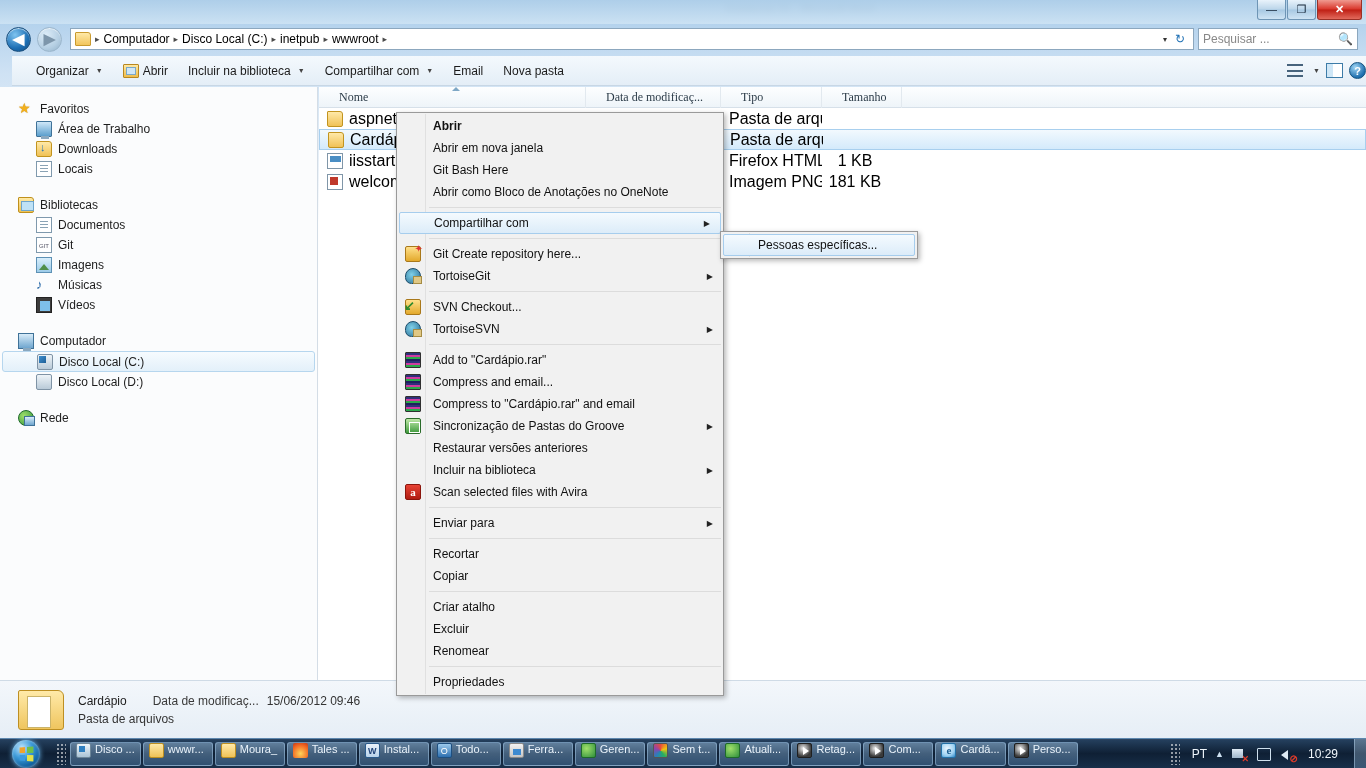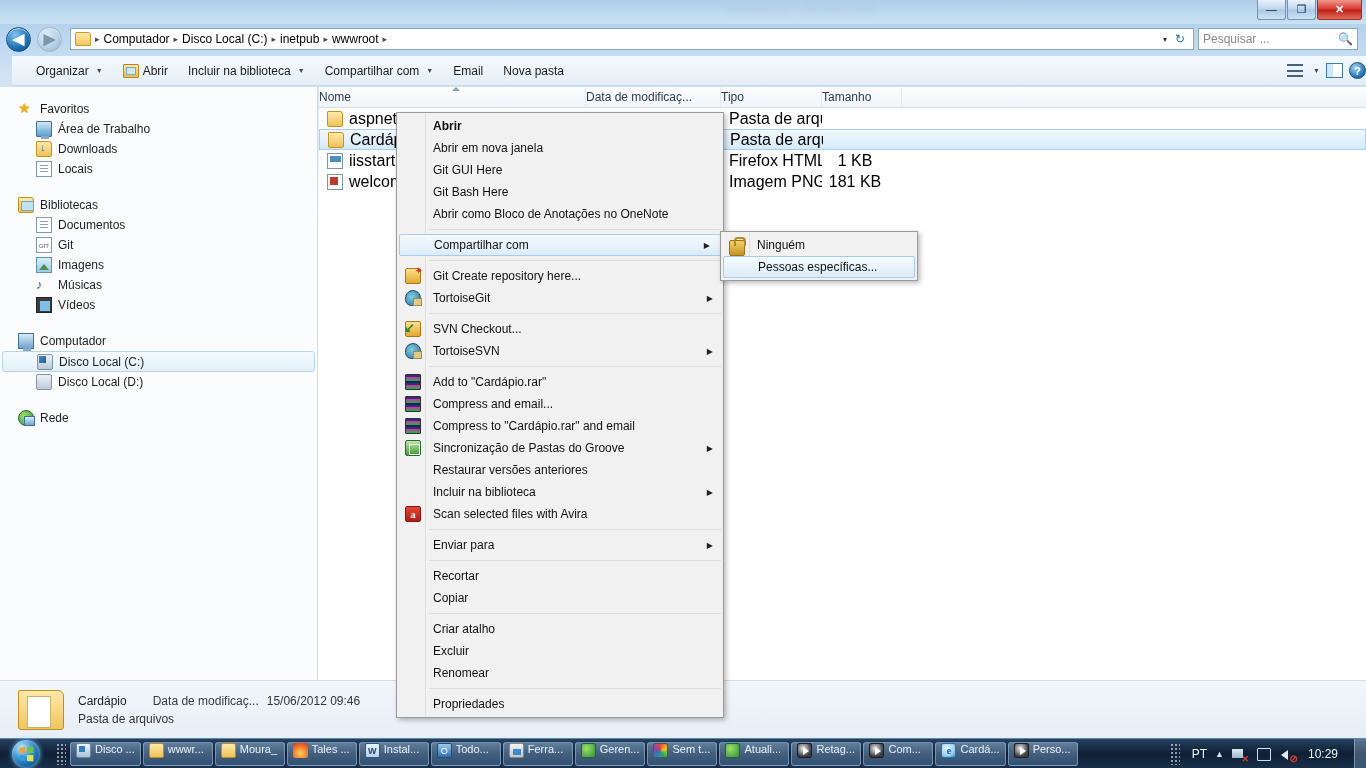--- a/index.html
+++ b/index.html
@@ -186,22 +186,22 @@
   
   #filepane {
     position:absolute; left:319px; top:87px; width:1047px; height:593px;
     background:#fff;
   }
   #colheader {
     height:21px; background: linear-gradient(180deg,#fdfeff,#eef4f9);
     border-bottom:1px solid #d6e0e9; display:flex; align-items:center;
     font-size:12px; color:#2b3b48;
   }
-  .col { padding-left:0; border-right:1px solid #e2e9ef; height:21px; line-height:21px;
-         white-space:nowrap; overflow:hidden; position:relative;}
+  .col { padding-left:20px; border-right:1px solid #e2e9ef; height:21px; line-height:21px;
+         white-space:nowrap; overflow:hidden; position:relative;font-family:Liberation Serif, serif;}
   .col.name { width:267px; }
   .col.date { width:135px; }
   .col.type { width:101px; }
   .col.size { width:80px; }
   .sortmark {
     position:absolute; left:50%; top:0px; width:0;height:0;
     border-left:4px solid transparent;border-right:4px solid transparent;
     border-bottom:4px solid #7fa8c6;
   }
   .frow { height:21px; display:flex; align-items:center; font-size:16px; }
@@ -600,23 +600,20 @@
 <div id="ctxmenu">
   <div class="gutter"></div>
 
   <div class="mi bold">
     <span>Abrir</span>
   </div>
   <div class="mi">
     <span>Abrir em nova janela</span>
   </div>
   <div class="mi">
-    <span>Git GUI Here</span>
-  </div>
-  <div class="mi">
     <span>Git Bash Here</span>
   </div>
   <div class="mi">
     <span>Abrir como Bloco de Anotações no OneNote</span>
   </div>
 
   <div class="msep"></div>
 
   <div class="mi hl">
     <span>Compartilhar com</span>
@@ -708,24 +705,20 @@
 
   <div class="msep"></div>
 
   <div class="mi">
     <span>Propriedades</span>
   </div>
 </div>
 
 <div id="submenu">
   <div class="gutter"></div>
-  <div class="mi">
-    <span class="mico i-lock"></span>
-    <span>Ninguém</span>
-  </div>
   <div class="mi hl">
     <span>Pessoas específicas...</span>
   </div>
 </div>
 
 <div id="taskbar">
   <div id="startbtn">
     <div id="startorb"></div>
   </div>
   <div class="tgrip"></div>

